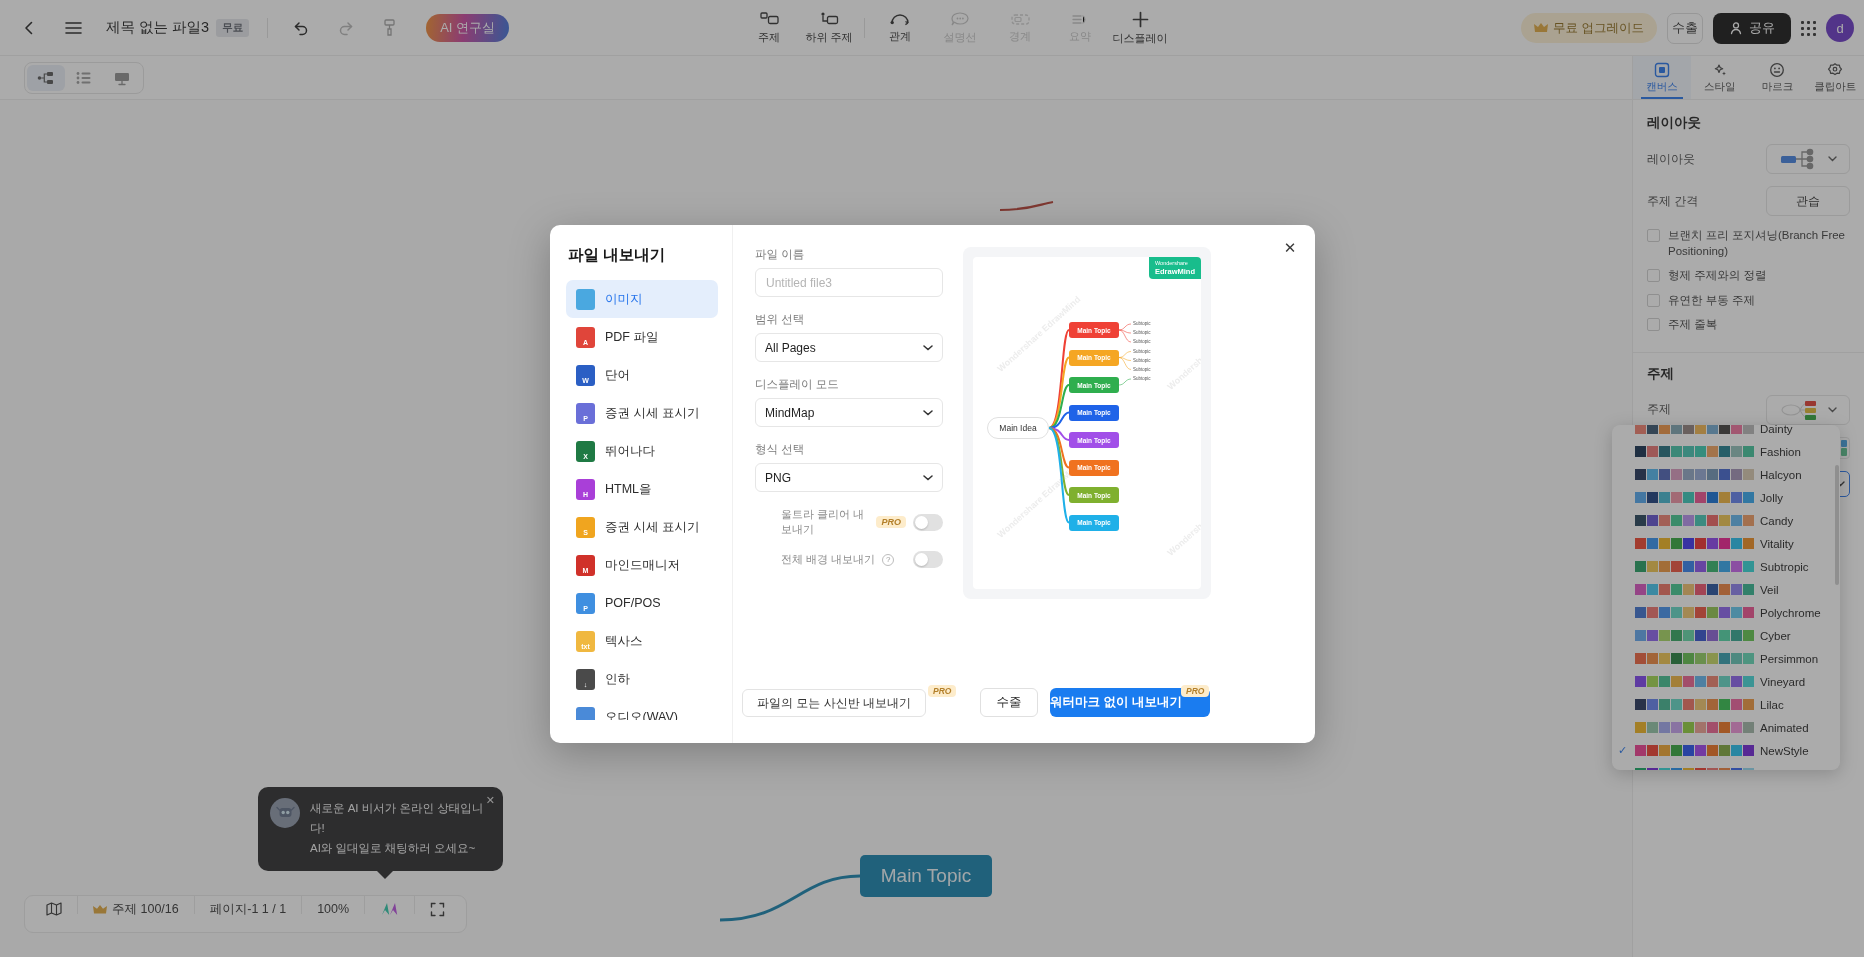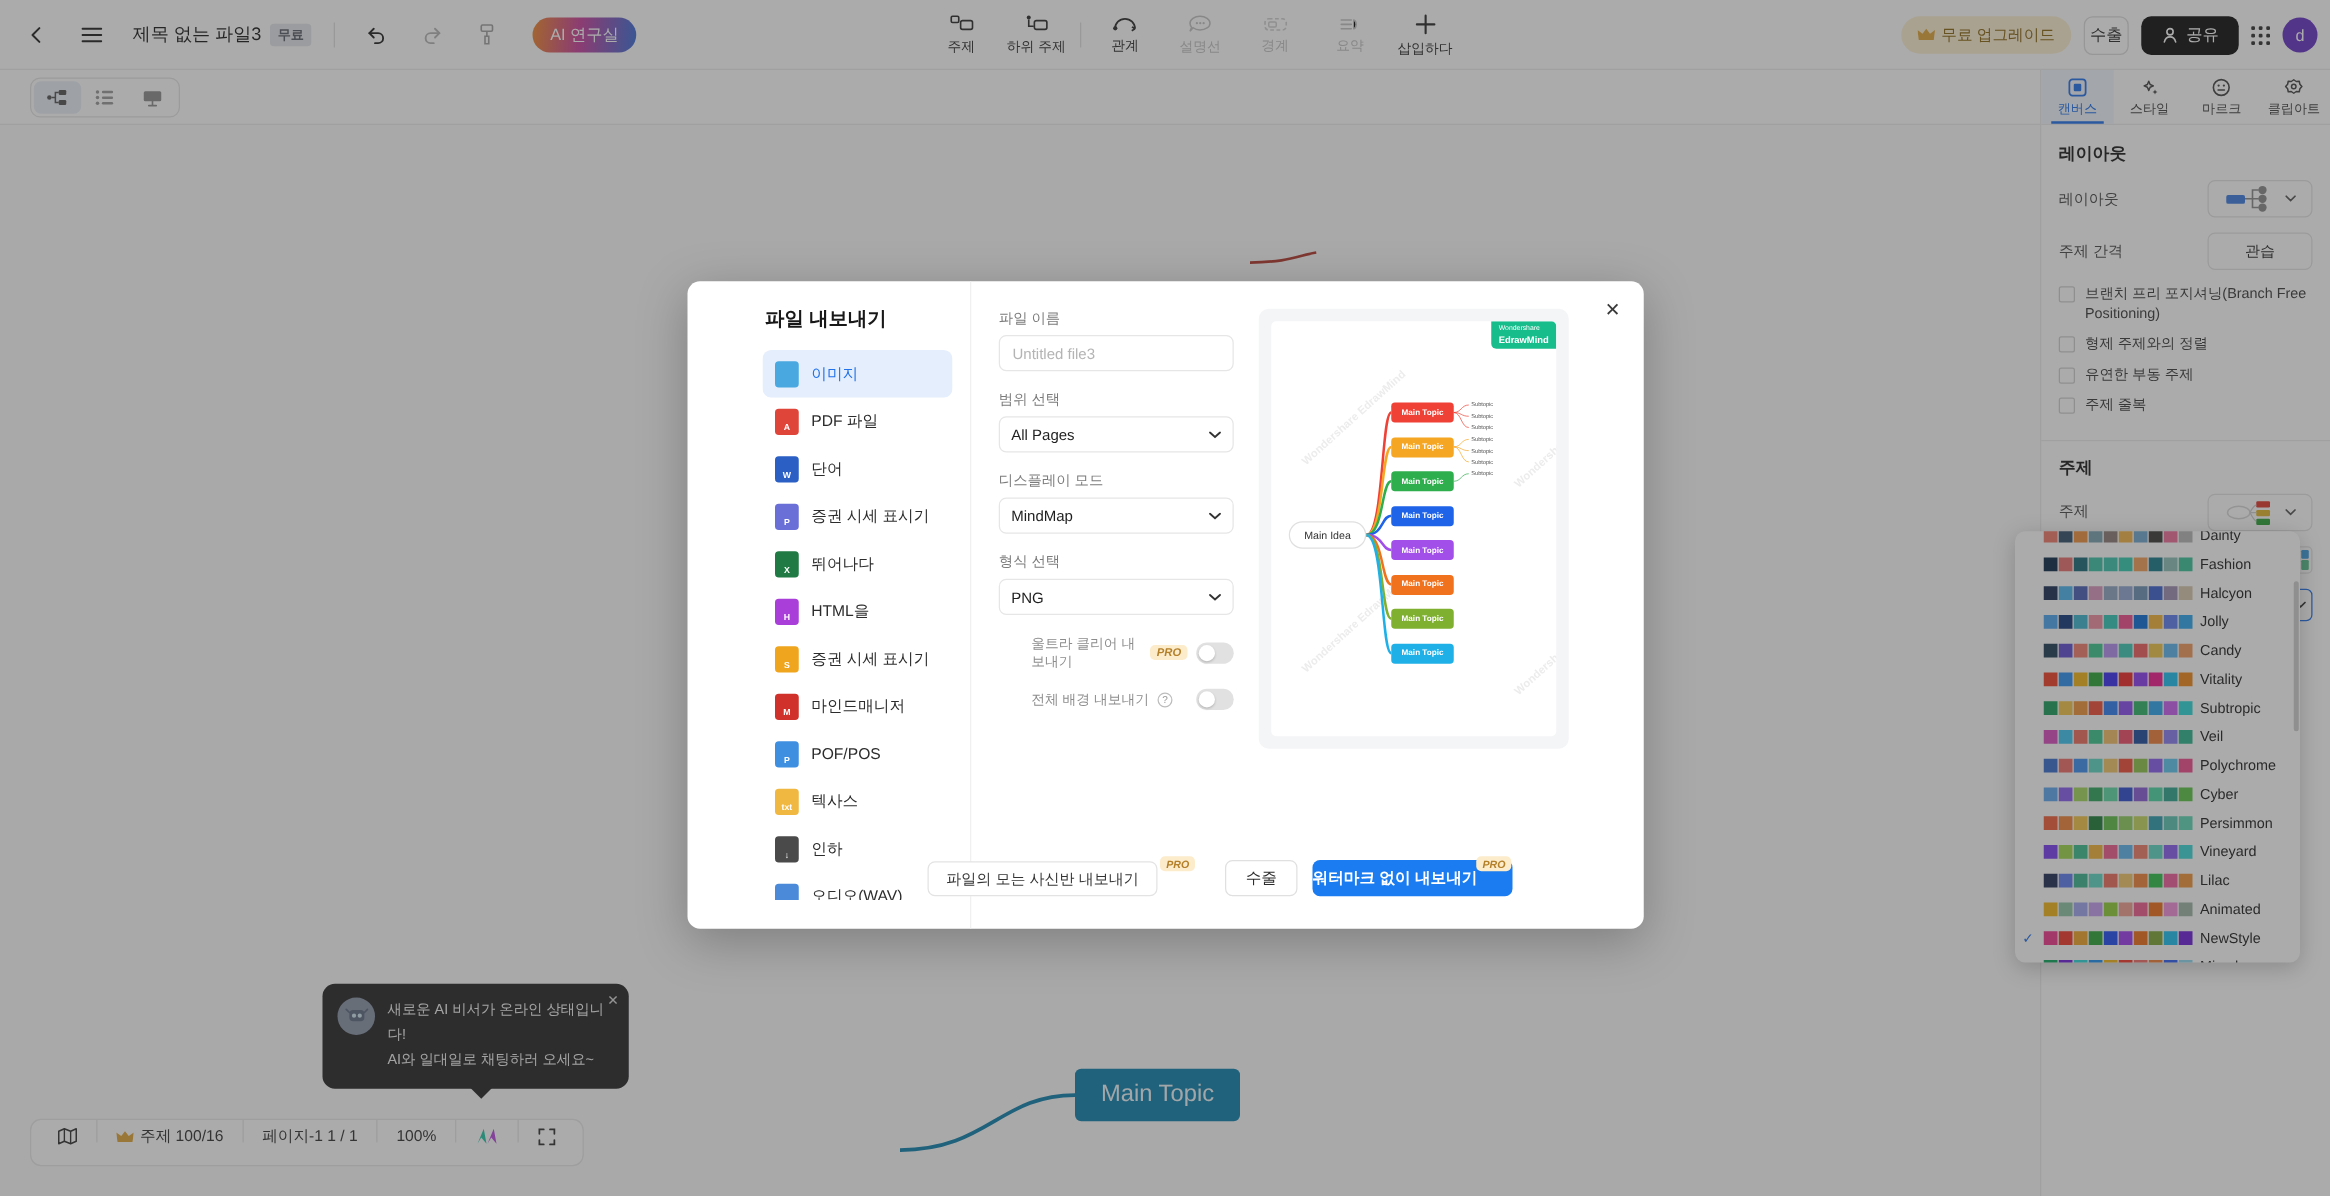--- a/index.html
+++ b/index.html
@@ -208,21 +208,21 @@
   .modal {
     position: absolute; left: 550px; top: 225px; width: 765px; height: 518px;
     background: #fff; border-radius: 10px; z-index: 60; box-shadow: 0 10px 40px rgba(0,0,0,.25);
     display: flex; overflow: hidden;
   }
   .modal-close {
     position: absolute; right: 14px; top: 12px; width: 22px; height: 22px;
     display: flex; align-items: center; justify-content: center; cursor: pointer;
     font-size: 15px; color: #3a3a3a;
   }
-  .m-left { width: 183px; padding: 20px 14px 0 16px; border-right: 1px solid #f0f0f0; margin-left: 44px; }
+  .m-left { width: 183px; padding: 20px 14px 0 16px; border-right: 1px solid #f0f0f0; }
   .m-title { font-size: 15.5px; font-weight: bold; color: #181818; margin-bottom: 14px; padding-left: 2px;}
   .fmt-list { height: 440px; overflow: hidden; }
   .fmt {
     display: flex; align-items: center; gap: 10px; height: 38px; padding: 0 10px;
     border-radius: 7px; cursor: pointer; font-size: 12.5px; color: #2c2c2c;
   }
   .fmt.active { background: #e4eefc; color: #2272eb; }
   .fi { width: 19px; height: 21px; border-radius: 3px; flex: 0 0 19px; position: relative;
         display:flex; align-items:flex-end; justify-content:center; }
   .fi span { font-size: 7px; color: #fff; font-weight: bold; line-height: 1; padding-bottom: 2px; }
@@ -401,21 +401,21 @@
               <path d="M3 4h8M3 7.5h8M3 11h8"></path>
               <path d="M13 4c2.5 1 2.5 6 0 7"></path>
             </g>
           </svg>
         <span class="tlabel">요약</span>
       </div>
       <div class="tool">
         <svg width="19" height="19" viewBox="0 0 19 19">
             <path d="M9.5 2.5v14M2.5 9.5h14" stroke="#2c2c2c" stroke-width="1.7" stroke-linecap="round"></path>
           </svg>
-        <span class="tlabel">삽입하다</span>
+        <span class="tlabel">디스플레이</span>
       </div>
     </div>
 
     <div class="tb-right">
       <div class="upgrade">
         <svg width="14" height="12" viewBox="0 0 14 12">
             <path d="M1 10h12l1-8-4 3-3-4-3 4-4-3z" fill="#e0a63a"></path>
           </svg>
         <span>무료 업그레이드</span>
       </div>

